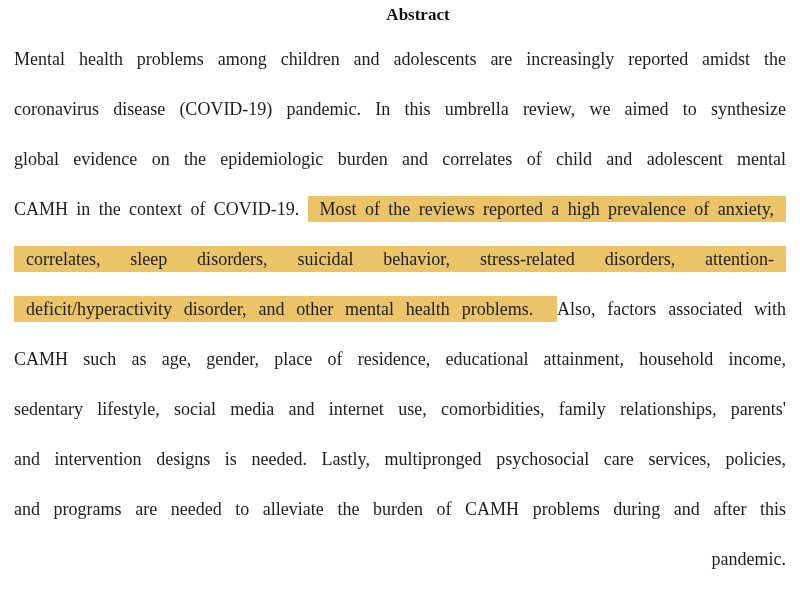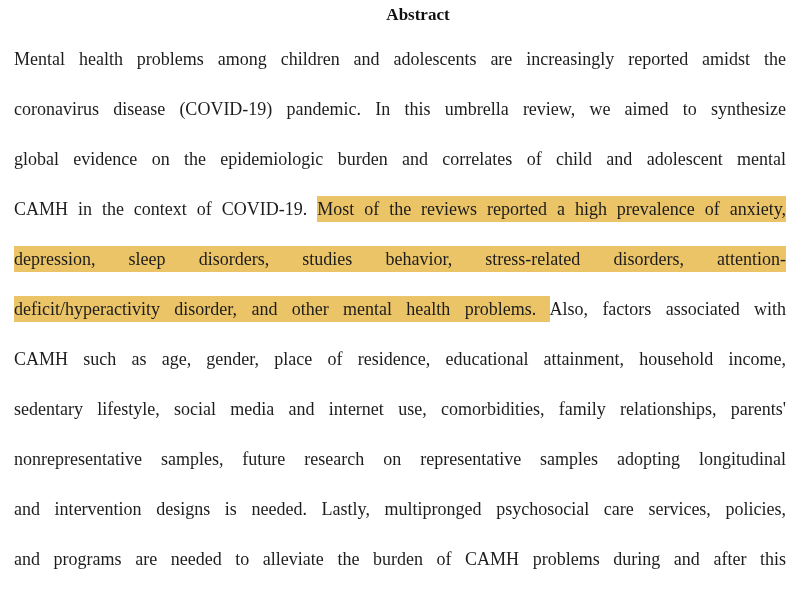--- a/index.html
+++ b/index.html
@@ -30,37 +30,36 @@
     text-align-last: justify;
     margin-top: 16px;
   }
   .line.no-just {
     text-align: right;
     text-align-last: auto;
   }
   mark {
     background: var(--hl, #eac466);
     color: inherit;
-    padding: 3px 0;
+    padding: 3px 12px;
     -webkit-box-decoration-break: clone;
     box-decoration-break: clone;
   }
 </style>
 </head>
 <body>
 
 <div class="page">
   <h1 class="heading">Abstract</h1>
   <div class="paragraph">
       <div class="line"><span>Mental health problems among children and adolescents are increasingly reported amidst the</span></div>
       <div class="line"><span>coronavirus disease (COVID-19) pandemic. In this umbrella review, we aimed to synthesize</span></div>
       <div class="line"><span>global evidence on the epidemiologic burden and correlates of child and adolescent mental</span></div>
       <div class="line"><span>CAMH in the context of COVID-19. </span><mark>Most of the reviews reported a high prevalence of anxiety,</mark></div>
-      <div class="line"><mark>depression, sleep disorders, studies behavior, stress-related disorders, attention-</mark></div>
+      <div class="line"><mark>correlates, sleep disorders, suicidal behavior, stress-related disorders, attention-</mark></div>
       <div class="line"><mark>deficit/hyperactivity disorder, and other mental health problems. </mark><span>Also, factors associated with</span></div>
       <div class="line"><span>CAMH such as age, gender, place of residence, educational attainment, household income,</span></div>
       <div class="line"><span>sedentary lifestyle, social media and internet use, comorbidities, family relationships, parents'</span></div>
-      <div class="line"><span>nonrepresentative samples, future research on representative samples adopting longitudinal</span></div>
       <div class="line"><span>and intervention designs is needed. Lastly, multipronged psychosocial care services, policies,</span></div>
       <div class="line"><span>and programs are needed to alleviate the burden of CAMH problems during and after this</span></div>
       <div class="line no-just"><span>pandemic.</span></div>
     </div>
 </div>
 
 </body></html>

